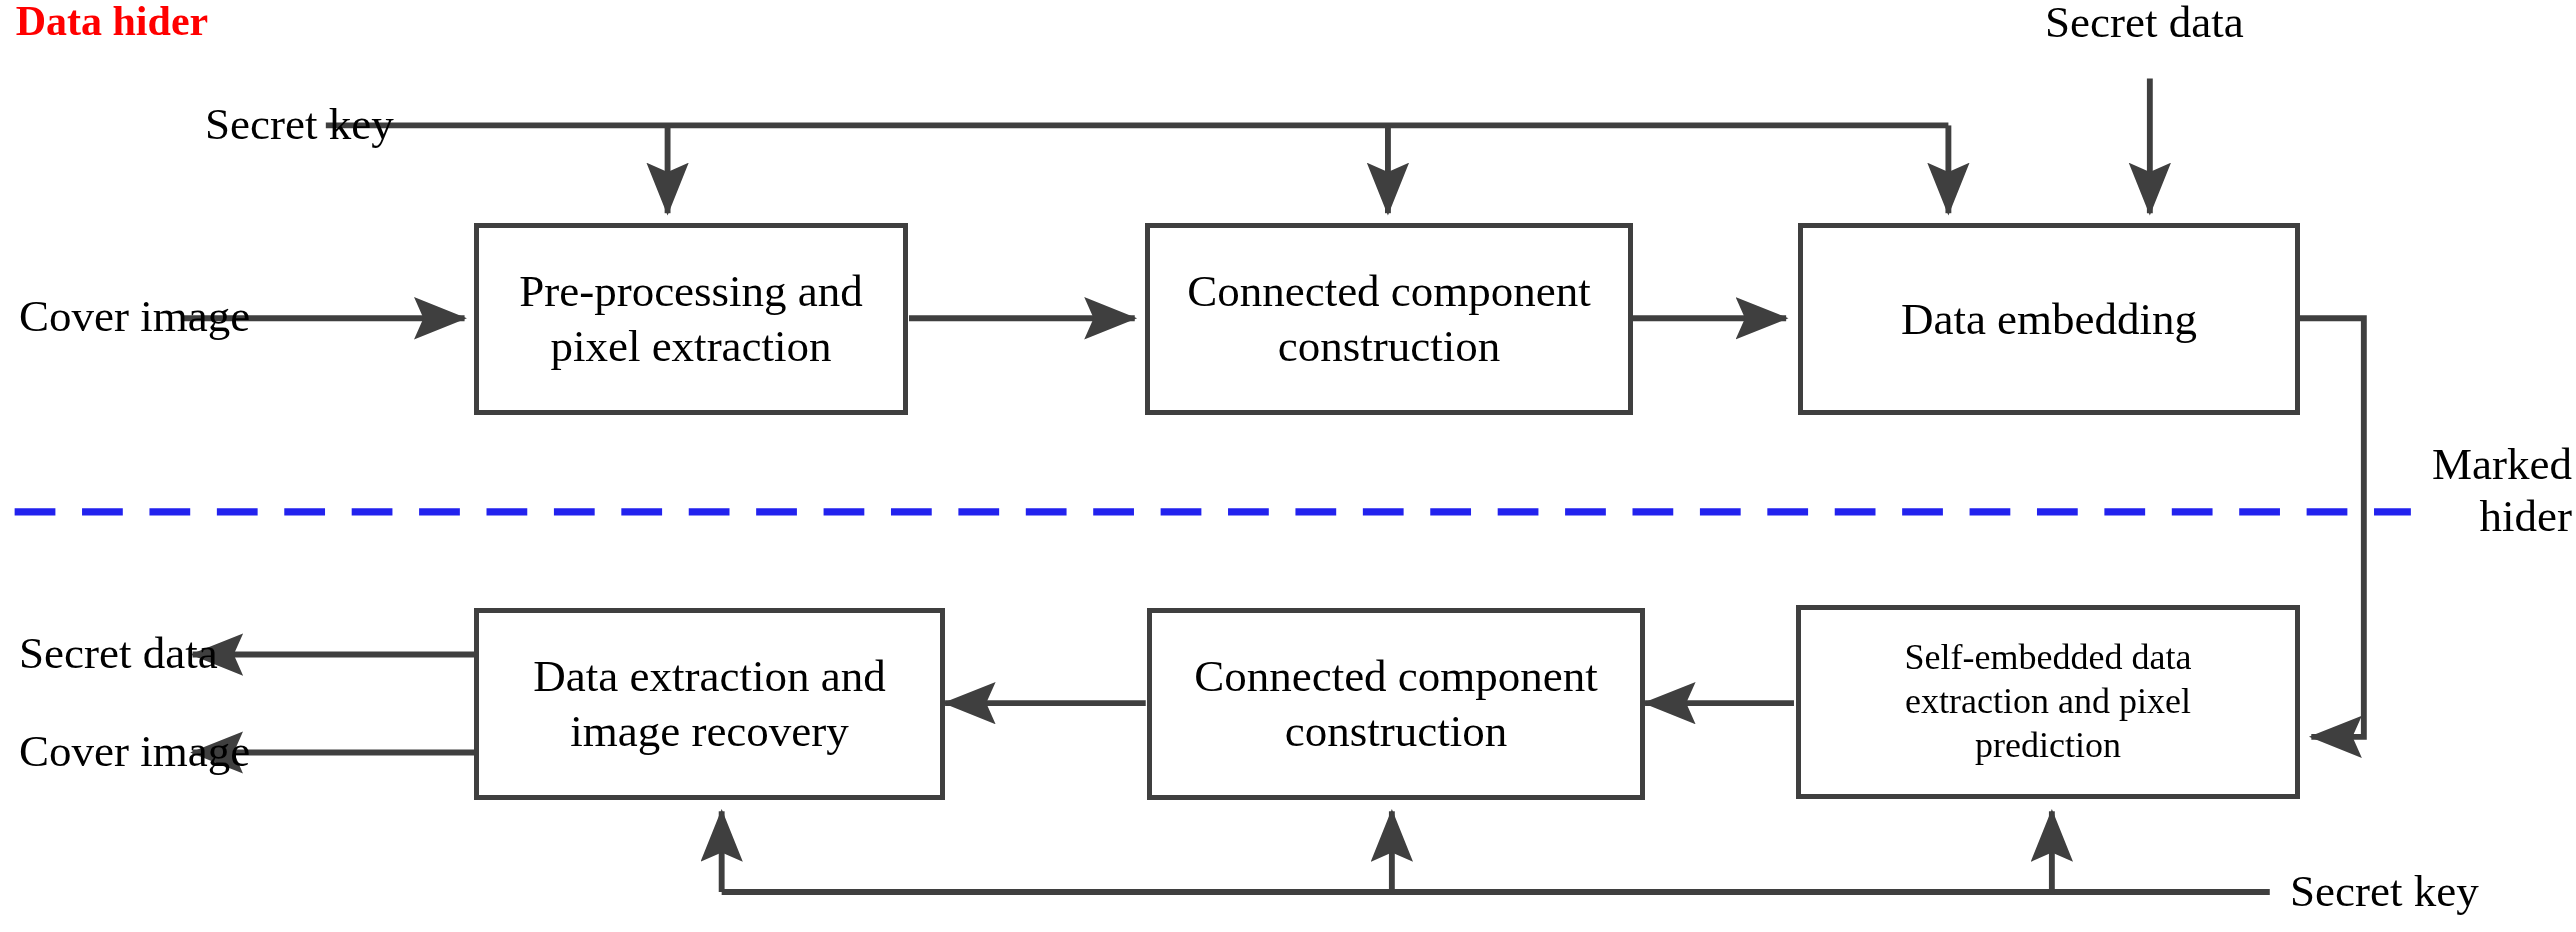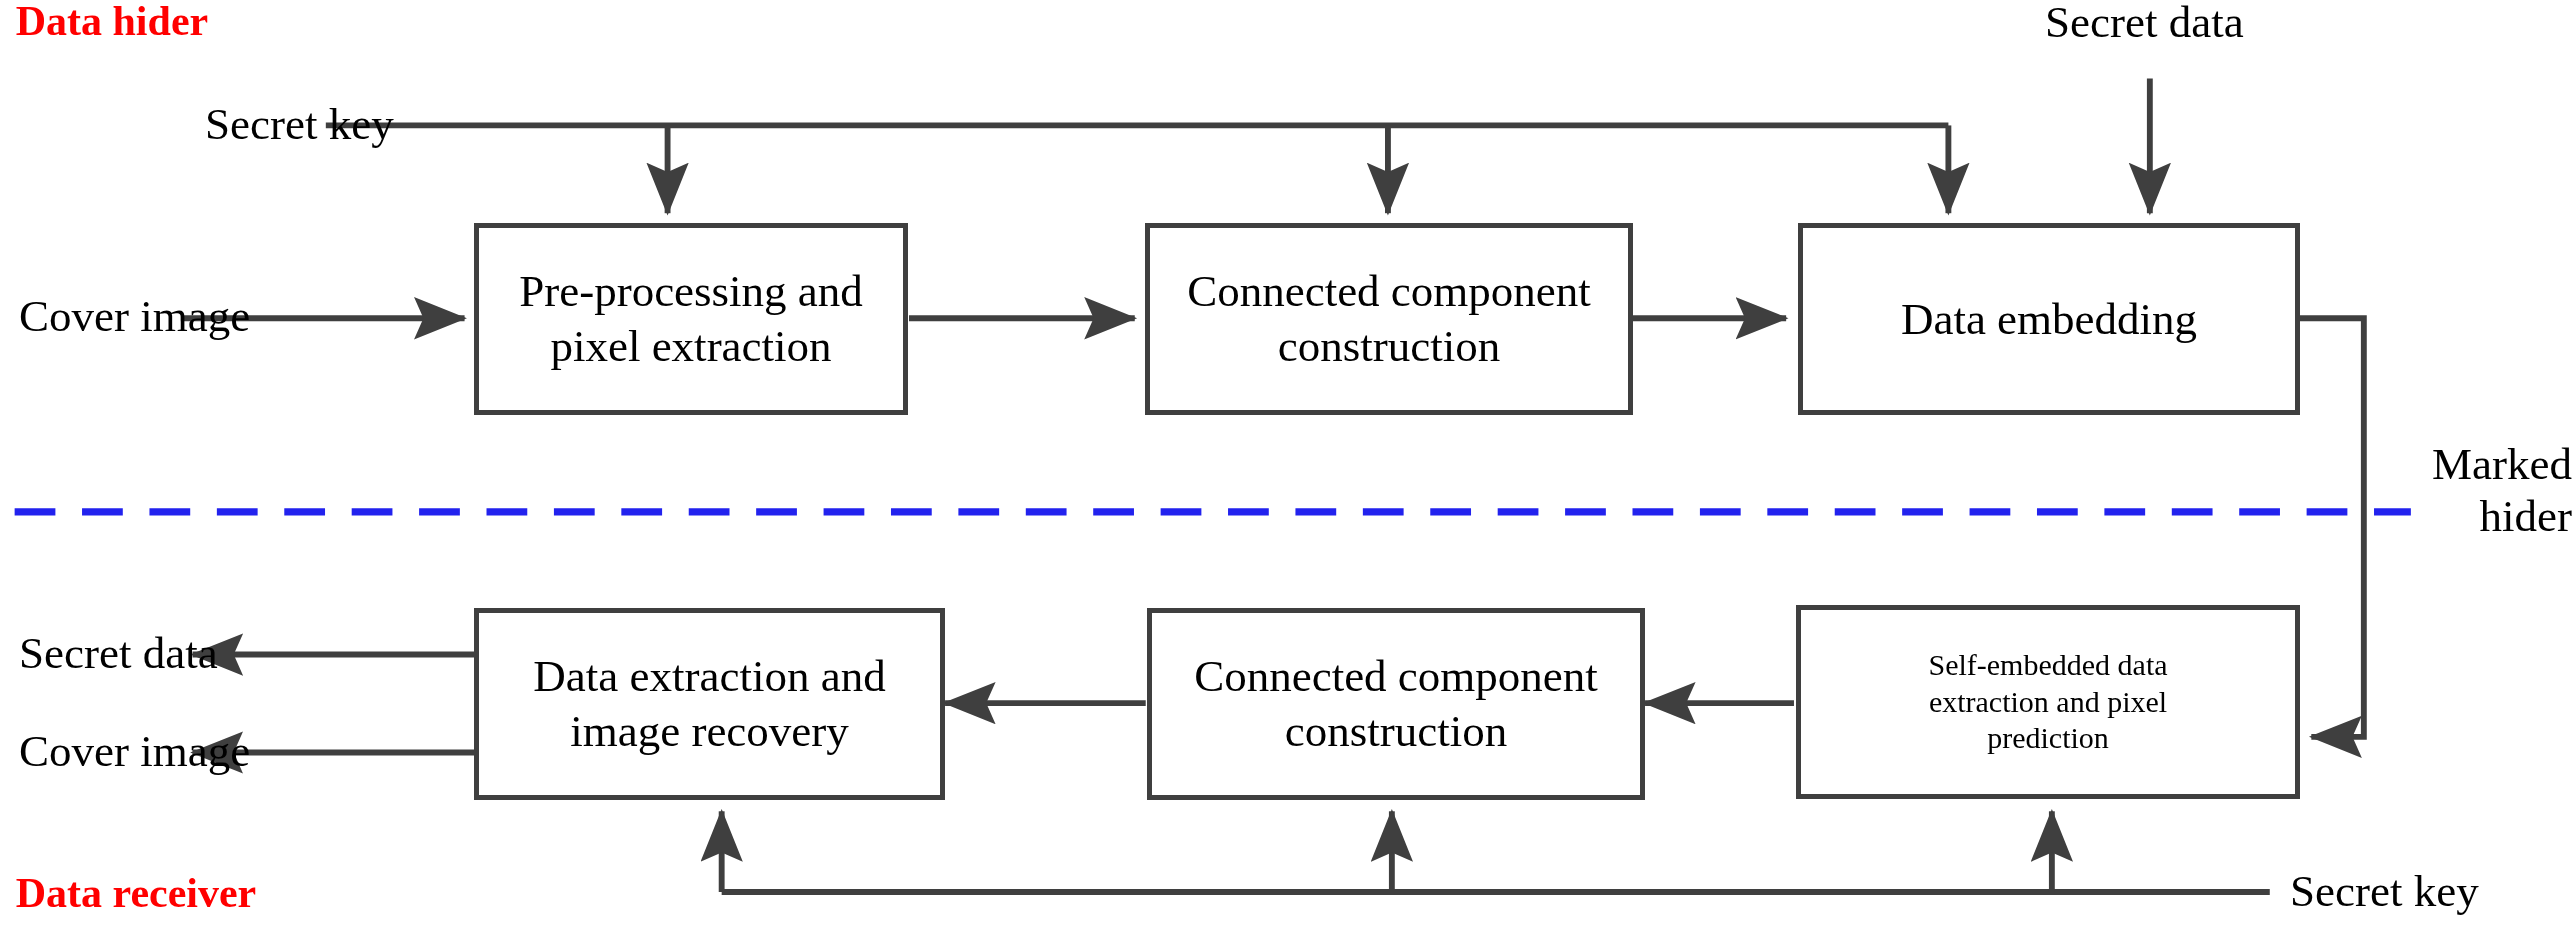--- a/index.html
+++ b/index.html
@@ -83,21 +83,20 @@
       <path d="M920,1138 L920,1035" marker-end="url(#ah)"></path>
       <path d="M1775,1138 L1775,1035" marker-end="url(#ah)"></path>
       <path d="M2617,1138 L2617,1035" marker-end="url(#ah)"></path>
     </g>
 
     <line x1="18" y1="653" x2="3075" y2="653" stroke="#2222ee" stroke-width="9" stroke-dasharray="52 34"></line>
   </svg>
 
   <div class="role" style="left:15.7px;top:-1.6px;color:#ff0000;">Data hider</div>
 
-  <div class="role" style="left:15.7px;top:870px;color:#ff0000;">Data receiver</div>
 
   <div class="lbl" style="left:205px;top:99px;">Secret key</div>
 
   <div class="lbl" style="left:19px;top:291px;">Cover image</div>
 
   <div class="lbl" style="left:2045px;top:-3.1px;">Secret data</div>
 
   <div class="lbl right" style="left:2415px;top:439px;width:157px;">Marked
 hider</div>
 
@@ -125,19 +124,19 @@
   <div class="node" style="left:1798px;top:223px;width:502px;height:192px;">
     <span style="white-space:pre-line;">Data embedding</span>
   </div>
 
   <div class="node" style="left:1147px;top:608px;width:498px;height:192px;">
     <span style="white-space:pre-line;">Connected component
 construction</span>
   </div>
 
   <div class="node" style="left:1796px;top:605px;width:504px;height:194px;">
-    <span style="white-space:pre-line;font-size:30px;">Self-embedded data
+    <span style="white-space:pre-line;font-size:36px;">Self-embedded data
 extraction and pixel
 prediction</span>
   </div>
 
 </div>
 
 
 </body></html>

